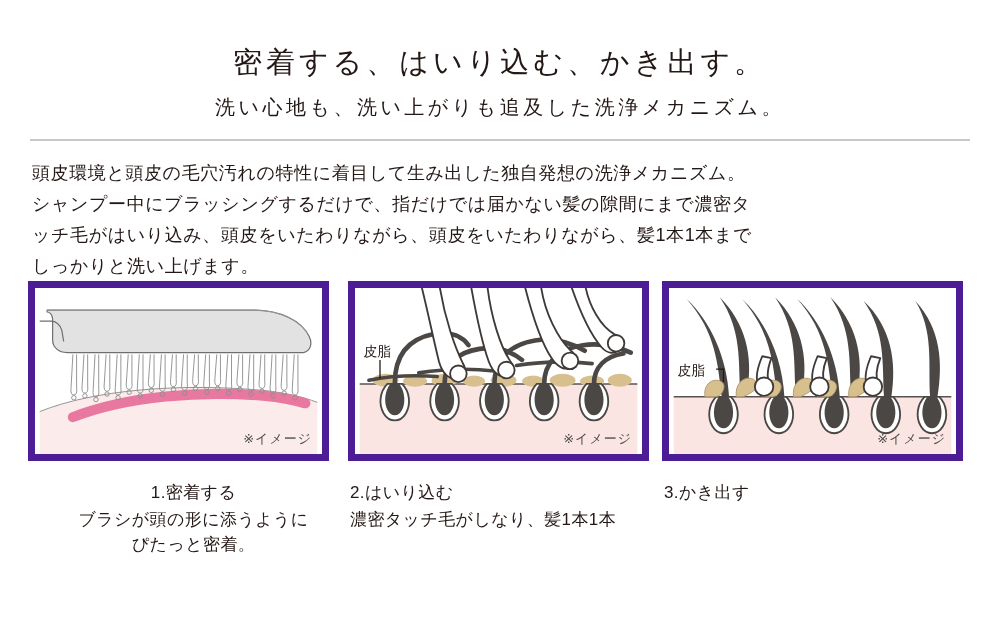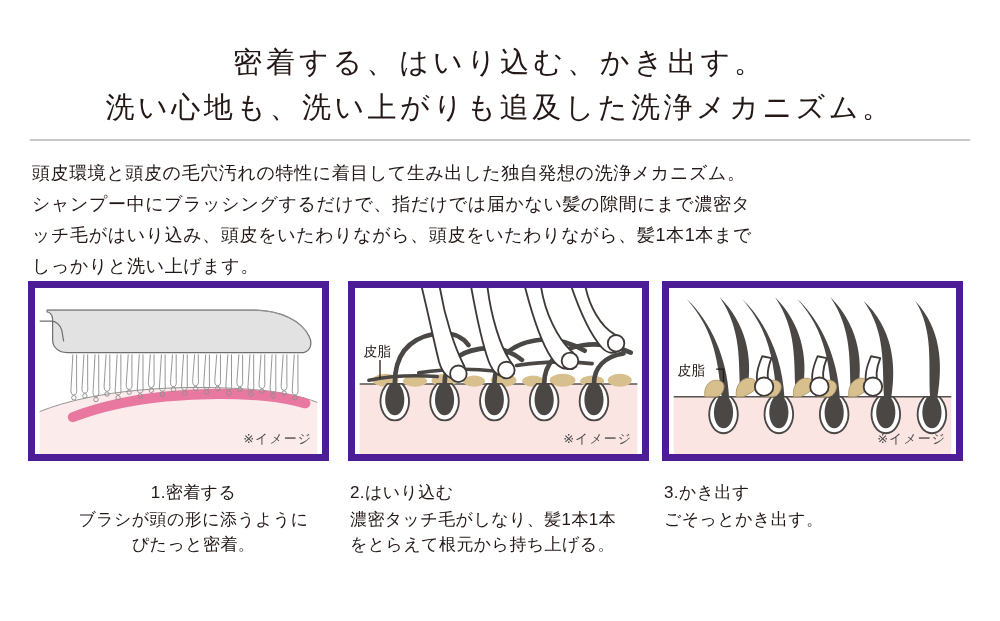--- a/index.html
+++ b/index.html
@@ -27,21 +27,21 @@
   }
   .heading-line {
     font-size: 29px;
     line-height: 45px;
     letter-spacing: 4px;
     font-weight: 500;
     color: #231815;
     white-space: nowrap;
   }
   .heading-line.line2 {
-    font-size: 29px;
+    font-size: 20px;
     letter-spacing: 3.5px;
   }
 
   
   #divider {
     position: absolute;
     left: 30px;
     top: 139px;
     width: 940px;
     height: 2px;
@@ -321,19 +321,17 @@
 
 <div id="captions">
   <div class="caption c1">
     <p class="c-title">1.密着する</p>
     <p class="c-body">ブラシが頭の形に添うように</p>
     <p class="c-body">ぴたっと密着。</p>
   </div>
   <div class="caption c2">
     <p class="c-title">2.はいり込む</p>
     <p class="c-body">濃密タッチ毛がしなり、髪1本1本</p>
-    <p class="c-body">をとらえて根元から持ち上げる。</p>
   </div>
   <div class="caption c3">
     <p class="c-title">3.かき出す</p>
-    <p class="c-body">ごそっとかき出す。</p>
   </div>
 </div>
 
 </body></html>

